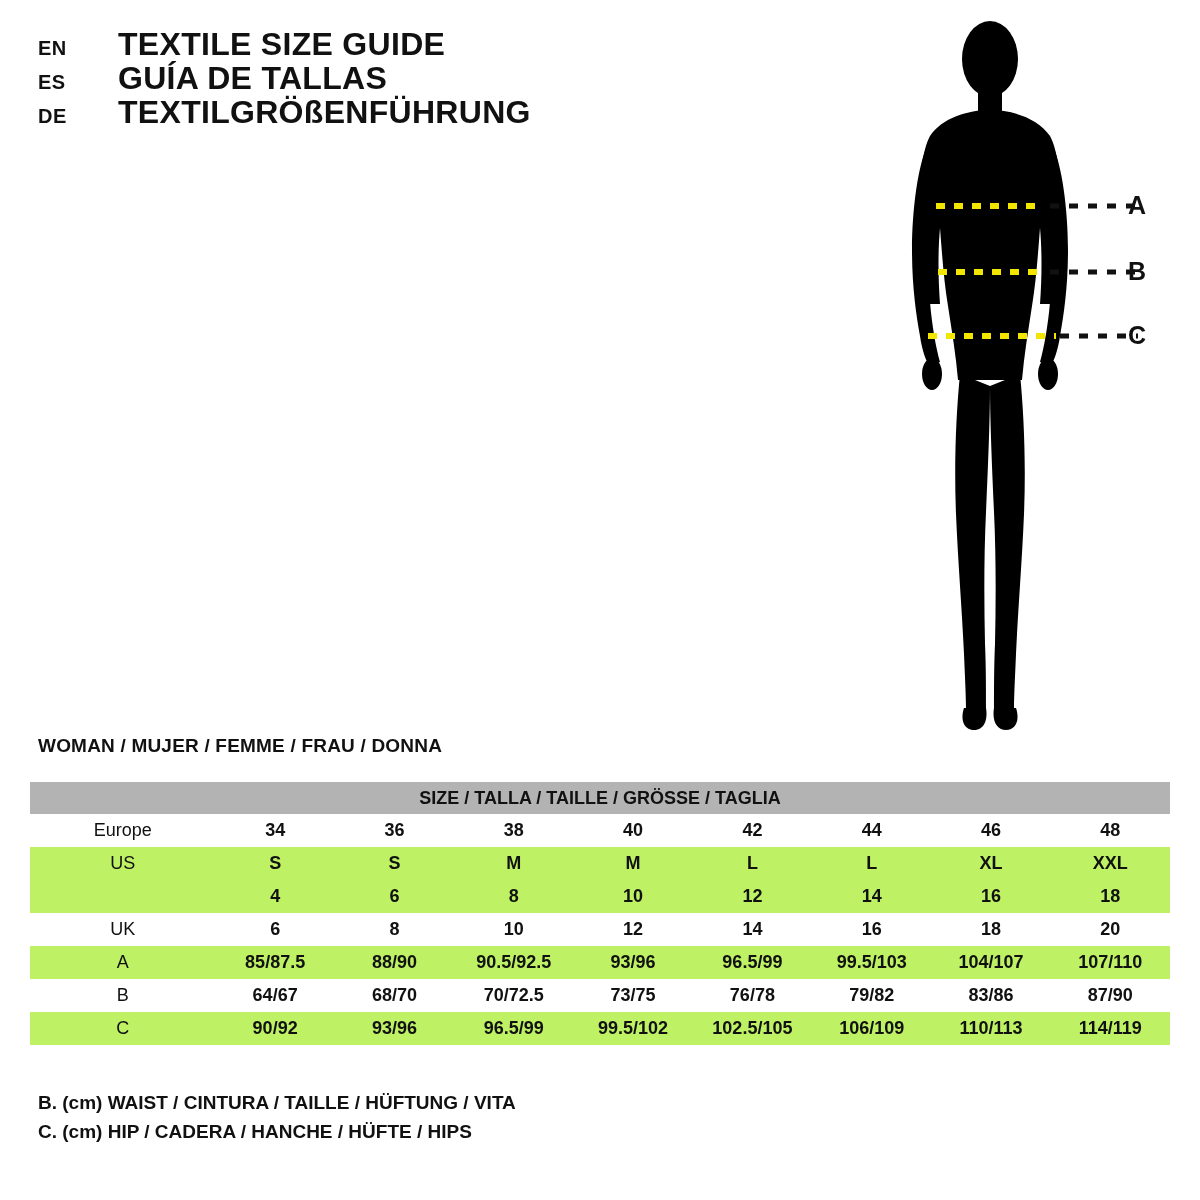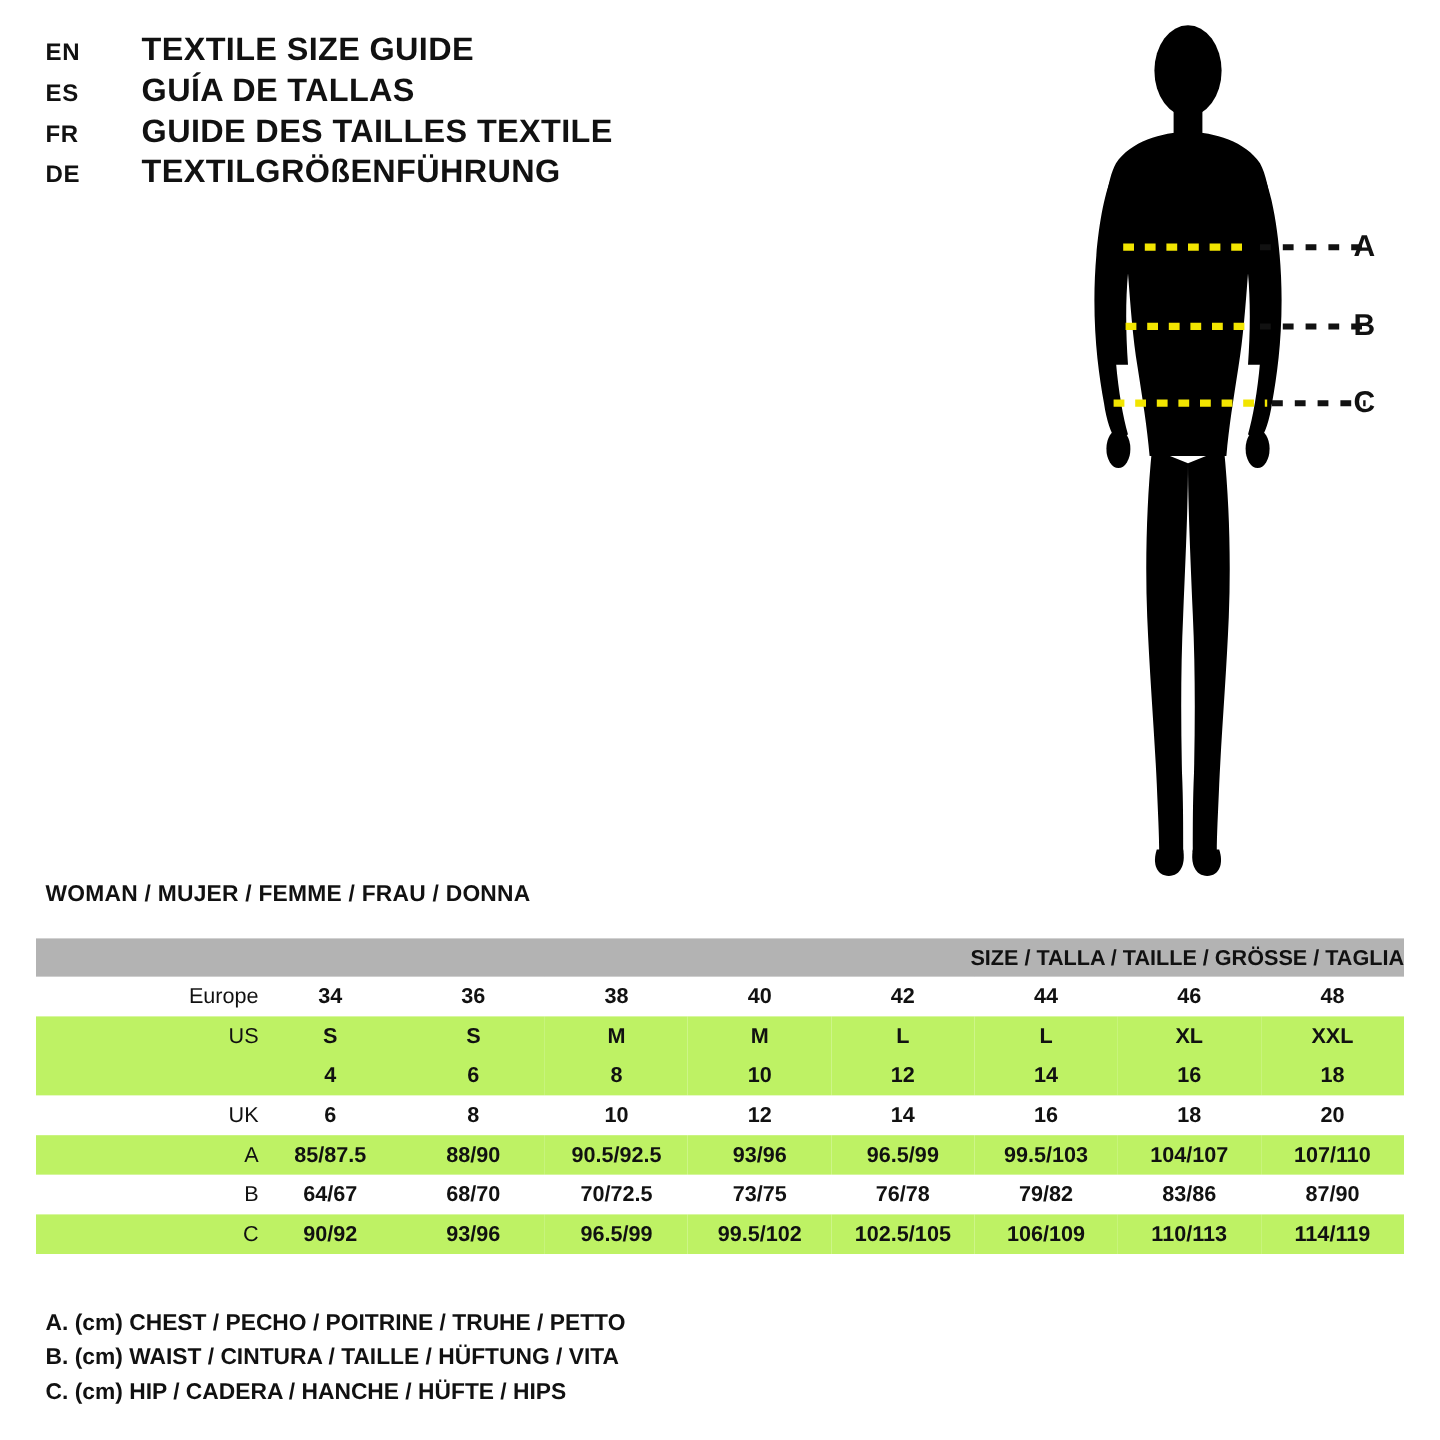--- a/index.html
+++ b/index.html
@@ -29,21 +29,21 @@
     height: 34px;
   }
   .title-lang {
     width: 80px;
     font-size: 20px;
     font-weight: bold;
     letter-spacing: 0.5px;
     color: #111;
   }
   .title-text {
-    font-size: 27px;
+    font-size: 32px;
     font-weight: bold;
     letter-spacing: 0.3px;
     color: #111;
     white-space: nowrap;
   }
 
   
   .figure-area {
     position: absolute;
     left: 860px;
@@ -82,21 +82,21 @@
     border-collapse: collapse;
     font-size: 18px;
   }
   table.size-table td {
     padding: 0;
     height: 33px;
     vertical-align: middle;
     color: #111;
   }
   td.label-cell {
-    text-align: right;
+    text-align: center;
     padding-left: 12px;
     width: 185px;
   }
   td.val-cell {
     text-align: center;
     width: 119px;
     font-weight: bold;
   }
   tr.header-row td {
     background: #b3b3b3;
@@ -130,24 +130,20 @@
 <body>
 
 <div class="title-block">
   <div class="title-row">
     <span class="title-lang">EN</span>
     <span class="title-text">TEXTILE SIZE GUIDE</span>
   </div>
   <div class="title-row">
     <span class="title-lang">ES</span>
     <span class="title-text">GUÍA DE TALLAS</span>
-  </div>
-  <div class="title-row">
-    <span class="title-lang">FR</span>
-    <span class="title-text">GUIDE DES TAILLES TEXTILE</span>
   </div>
   <div class="title-row">
     <span class="title-lang">DE</span>
     <span class="title-text">TEXTILGRÖßENFÜHRUNG</span>
   </div>
 </div>
 
 <div class="figure-area">
   <svg class="figure-svg" width="320" height="740" viewBox="0 0 320 740">
 
@@ -306,16 +302,15 @@
       <td class="val-cell">99.5/102</td>
       <td class="val-cell">102.5/105</td>
       <td class="val-cell">106/109</td>
       <td class="val-cell">110/113</td>
       <td class="val-cell">114/119</td>
     </tr>
   </tbody>
 </table>
 
 <div class="legend">
-  <div class="legend-line">A. (cm) CHEST / PECHO / POITRINE / TRUHE / PETTO</div>
   <div class="legend-line">B. (cm) WAIST / CINTURA / TAILLE / HÜFTUNG / VITA</div>
   <div class="legend-line">C. (cm) HIP / CADERA / HANCHE / HÜFTE / HIPS</div>
 </div>
 
 </body></html>

